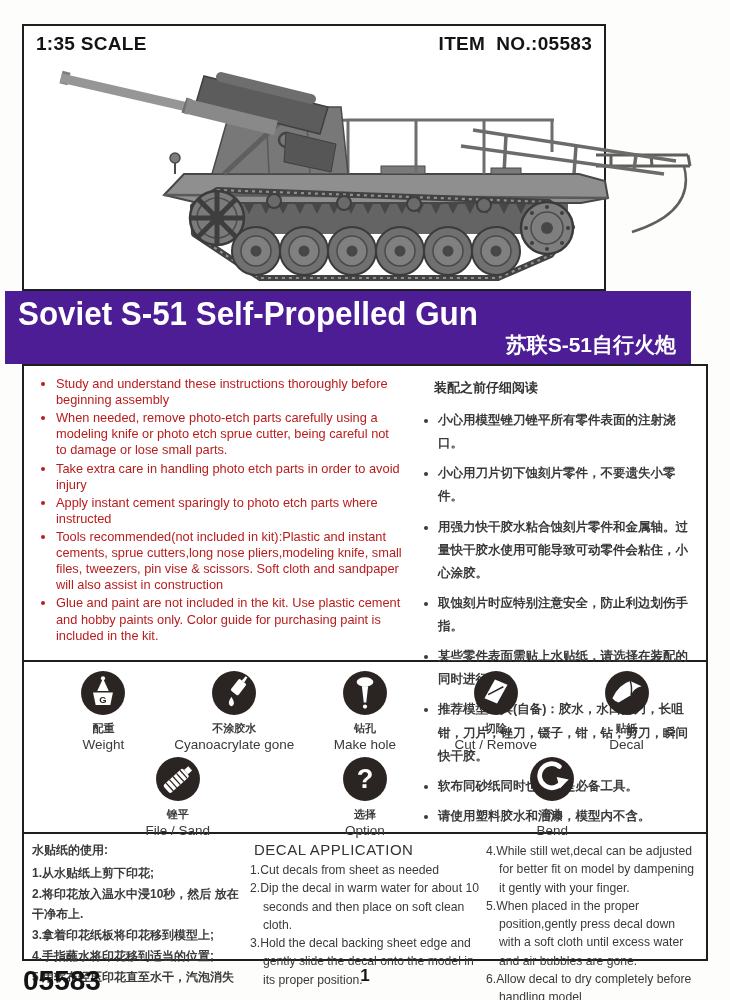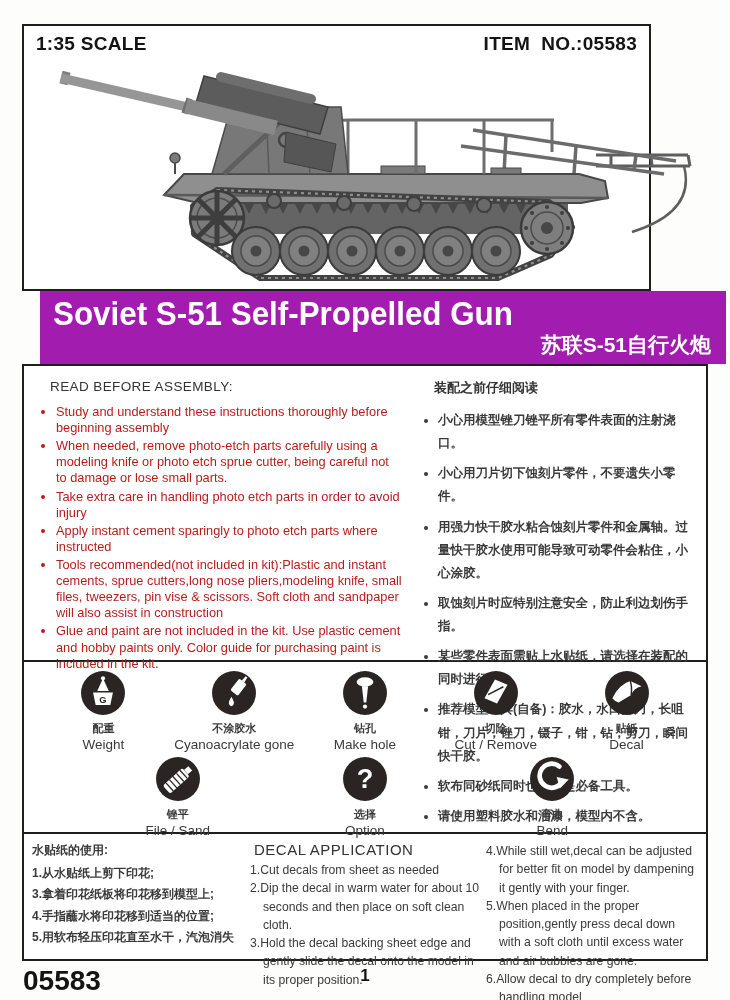--- a/index.html
+++ b/index.html
@@ -1,29 +1,29 @@
 <!DOCTYPE html>
 <html><head>
 <meta charset="utf-8">
 <style>
   html,body{margin:0;padding:0;background:#e9e9e9;}
   .sheet{
     position:relative;width:730px;height:1000px;background:#fdfdfc;
     font-family:"Liberation Sans", sans-serif;color:#2e2e2e;overflow:hidden;
   }
   
-  .top-box{position:absolute;left:22px;top:24px;width:629px;height:267px;
+  .top-box{position:absolute;left:22px;top:24px;width:584px;height:267px;
     border:2px solid #1e1e1e;box-sizing:border-box;background:#fff;}
   .hdr-row{display:flex;justify-content:space-between;align-items:flex-start;
     padding:7px 12px 0 12px;font-weight:bold;font-size:19px;color:#141414;letter-spacing:.3px;}
   .hdr-item{white-space:pre;}
   .illus{position:absolute;left:12px;top:36px;width:660px;height:228px;}
   
-  .banner{position:absolute;left:40px;top:291px;width:686px;height:73px;
-    background:#a21caf;color:#fff;box-sizing:border-box;}
+  .banner{position:absolute;left:5px;top:291px;width:686px;height:73px;
+    background:#4c1d95;color:#fff;box-sizing:border-box;}
   .banner-title{position:absolute;left:13px;top:4px;font-size:33px;font-weight:bold;
     transform:scaleX(.95);transform-origin:left;white-space:nowrap;}
   .banner-sub{position:absolute;right:15px;bottom:5px;font-size:21px;font-weight:bold;}
   
   .main-box{position:absolute;left:22px;top:364px;width:686px;height:597px;
     border:2px solid #1e1e1e;box-sizing:border-box;background:#fff;}
   .read-before{display:flex;height:296px;box-sizing:border-box;padding:10px 6px 0 16px;
     border-bottom:2px solid #1e1e1e;}
   .rb-en{width:362px;}
   .rb-heading{font-size:13.5px;color:#333;margin:3px 0 10px 10px;letter-spacing:.4px;}
@@ -180,21 +180,20 @@
 
   <div class="banner">
     <div class="banner-title">Soviet S-51 Self-Propelled Gun</div>
     <div class="banner-sub">苏联S-51自行火炮</div>
   </div>
 
   <div class="main-box">
 
     <div class="read-before">
       <div class="rb-en">
-        <div class="rb-heading">READ BEFORE ASSEMBLY:</div>
         <ul class="rb-list">
           <li>Study and understand these instructions thoroughly before beginning assembly</li>
           <li>When needed, remove photo-etch parts carefully using a modeling knife or photo etch sprue cutter, being careful not to damage or lose small parts.</li>
           <li>Take extra care in handling photo etch parts in order to avoid injury</li>
           <li>Apply instant cement sparingly to photo etch parts where instructed</li>
           <li>Tools recommended(not included in kit):Plastic and instant cements, sprue cutters,long nose pliers,modeling knife, small files, tweezers, pin vise &amp; scissors. Soft cloth and sandpaper will also assist in construction</li>
           <li>Glue and paint are not included in the kit. Use plastic cement and hobby paints only. Color guide for purchasing paint is included in the kit.</li>
         </ul>
       </div>
       <div class="rb-cn">
@@ -305,20 +304,21 @@
           <span class="sym-cn">弯曲</span>
           <span class="sym-en">Bend</span>
         </div>
       </div>
     </div>
 
     <div class="decal">
       <div class="dc-cn">
         <div class="dc-h">水贴纸的使用:</div>
         <div class="step">1.从水贴纸上剪下印花;</div>
+        <div class="step">2.将印花放入温水中浸10秒，然后 放在干净布上.</div>
         <div class="step">3.拿着印花纸板将印花移到模型上;</div>
         <div class="step">4.手指蘸水将印花移到适当的位置;</div>
         <div class="step">5.用软布轻压印花直至水干，汽泡消失</div>
       </div>
       <div class="dc-mid">
         <div class="dc-h-en">DECAL APPLICATION</div>
         <div class="en-steps">
           <div class="step">1.Cut decals from sheet as needed</div>
           <div class="step">2.Dip the decal in warm water for about 10 seconds and then place on soft clean cloth.</div>
           <div class="step">3.Hold the decal backing sheet edge and gently slide the decal onto the model in its proper position.</div>

